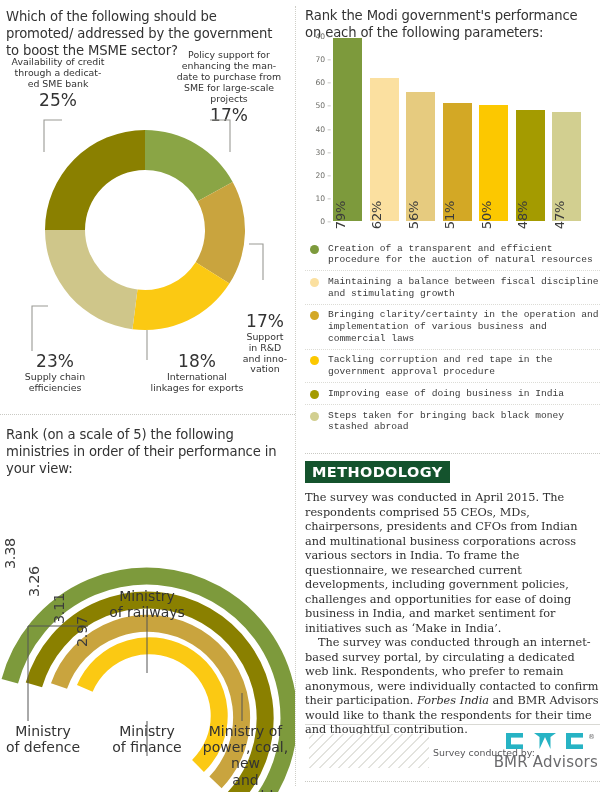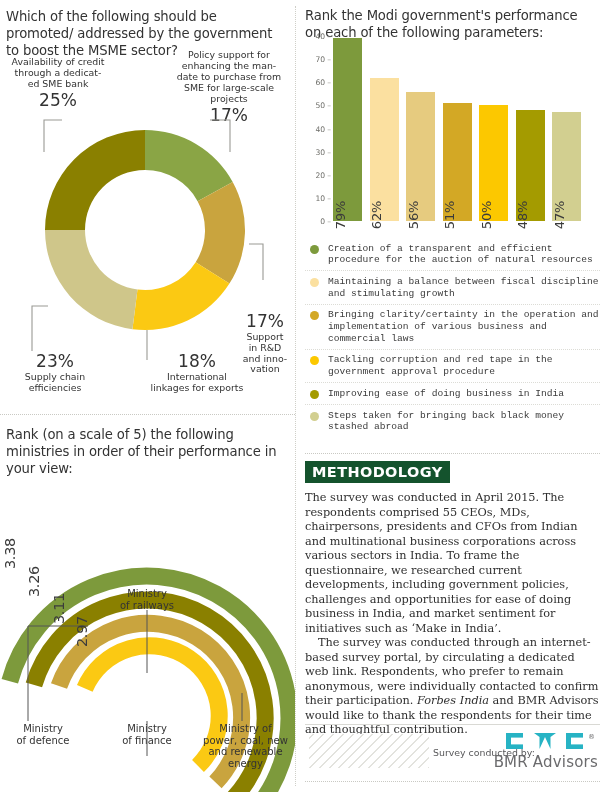--- a/index.html
+++ b/index.html
@@ -85,21 +85,21 @@
   .bmrlogo{position:absolute;right:2px;top:8px;text-align:right;}
   .bmr-marks{height:17px;display:flex;align-items:flex-start;justify-content:flex-end;}
   .bmr-name{
     font-size:15px;color:#6b6b6d;letter-spacing:0.2px;margin-top:3px;
     font-family:"DejaVu Sans","Liberation Sans",sans-serif;
   }
   .foot-rule2{border-top:1px dotted #c9c9c3;margin-top:2px;}
 
   
   .radialwrap{position:absolute;left:0;top:468px;width:295px;height:324px;}
-  .rlabel{position:absolute;font-size:10px;line-height:1.16;color:#333;text-align:center;}
+  .rlabel{position:absolute;font-size:14px;line-height:1.16;color:#333;text-align:center;}
   .rvalue{
     position:absolute;font-size:14.5px;color:#3b3b3b;
     writing-mode:vertical-rl;transform:rotate(180deg);
     letter-spacing:-0.3px;
   }
   .sep-left{position:absolute;left:0;top:414px;width:295px;border-top:1px dotted #c9c9c3;}
 </style>
 </head>
 <body>
 

